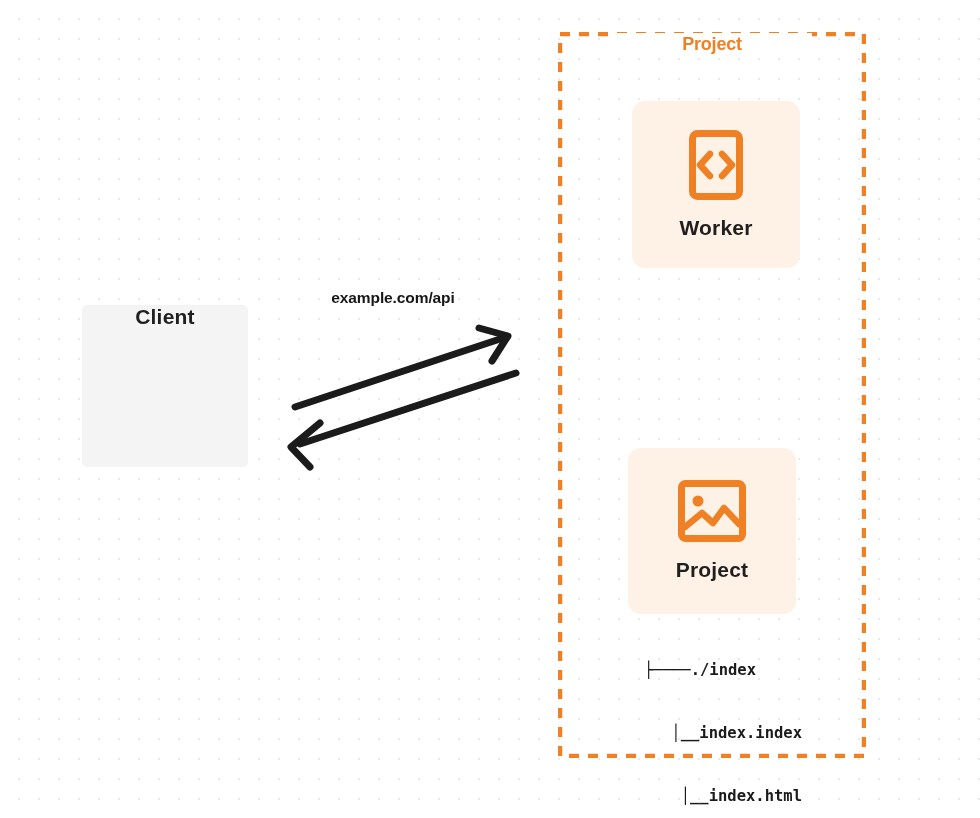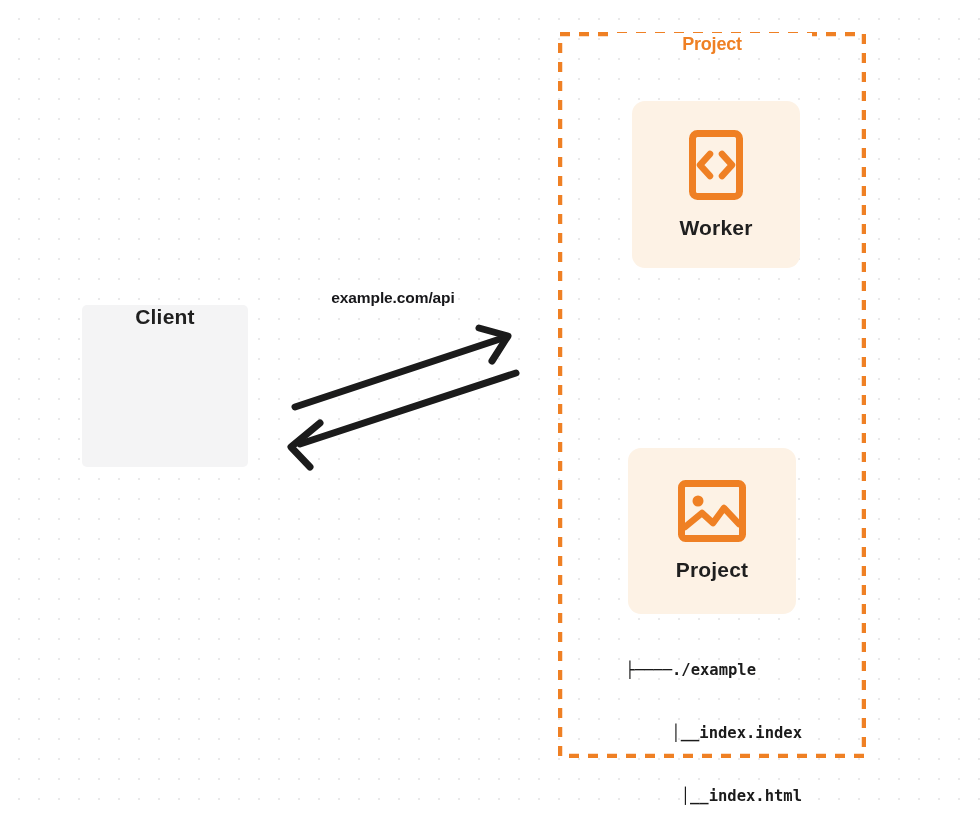--- a/index.html
+++ b/index.html
@@ -193,21 +193,21 @@
         <circle cx="20" cy="21" r="5.5" fill="#ef8024"></circle>
         <polyline points="7,47 24,33 35,43 46,28 61,44" fill="none" stroke="#ef8024" stroke-width="6.5" stroke-linecap="round" stroke-linejoin="round"></polyline>
       </svg>
     </span>
     <span class="card-label">Project</span>
   </div>
 
   <div id="file-tree">
     <div class="tree-row root">
       <span class="tree-connector">├────</span>
-      <span class="tree-name">./example</span>
+      <span class="tree-name">./index</span>
     </div>
     <div class="tree-row">
       <span class="tree-connector">│__</span>
       <span class="tree-name">index.index</span>
     </div>
     <div class="tree-row">
       <span class="tree-connector">│__</span>
       <span class="tree-name">index.html</span>
     </div>
     

